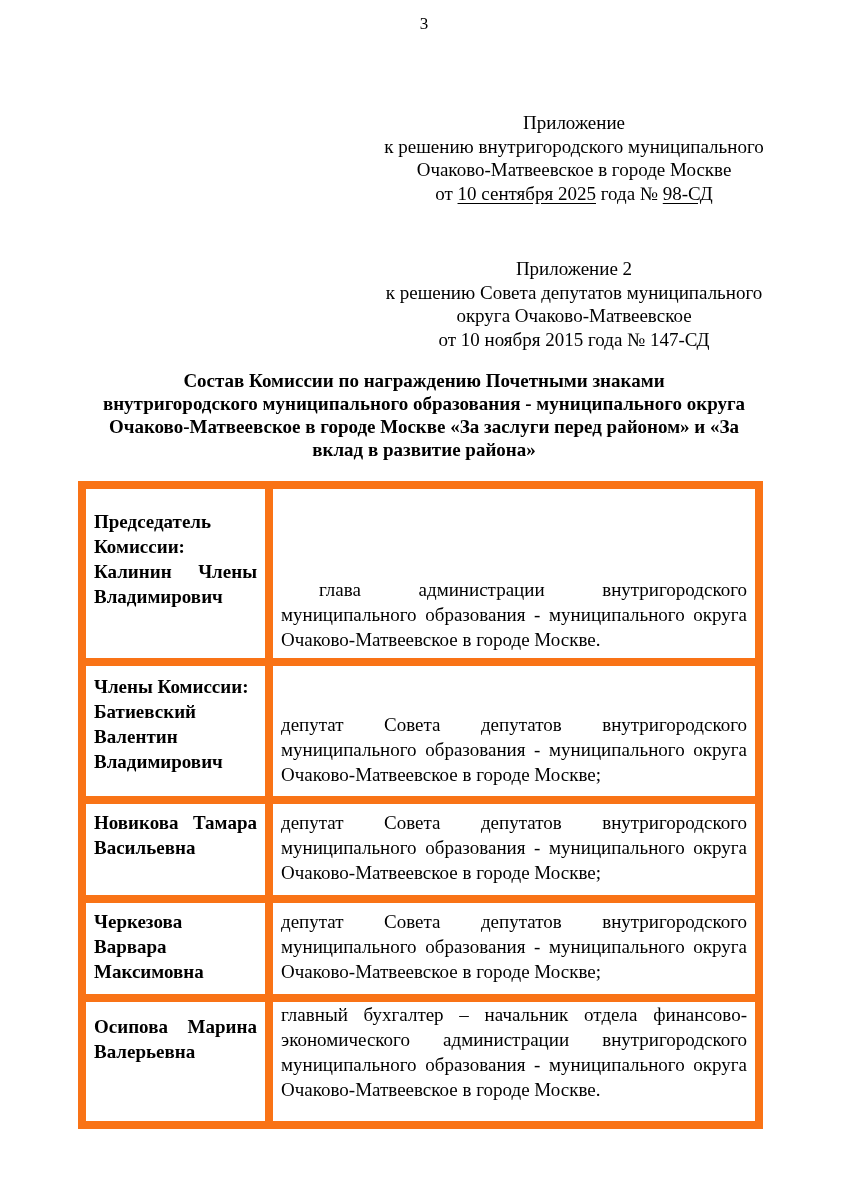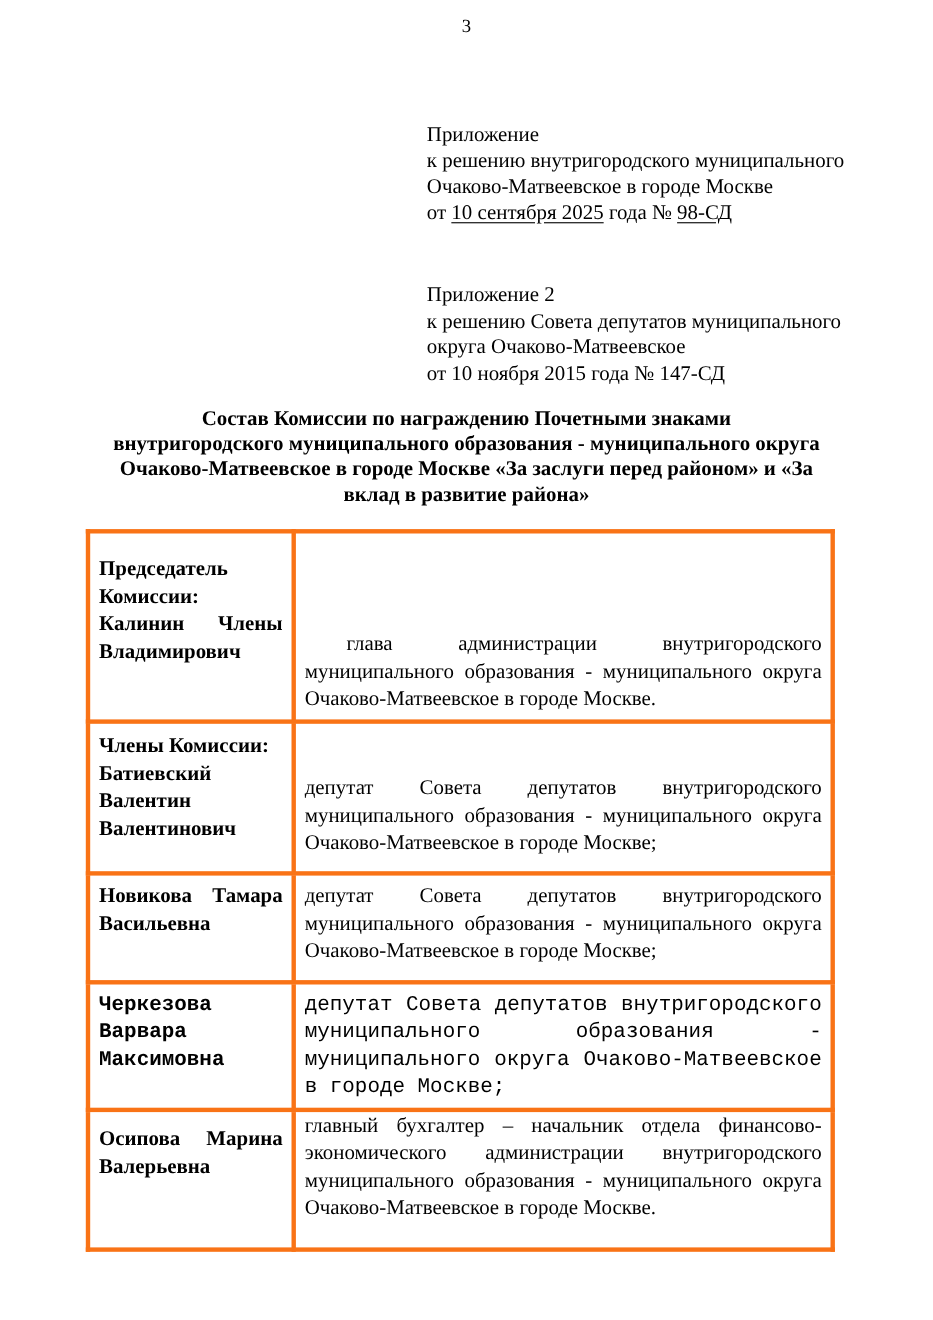--- a/index.html
+++ b/index.html
@@ -20,23 +20,24 @@
   .page-number {
     position: absolute;
     top: 14px;
     left: 0;
     width: 848px;
     text-align: center;
     font-size: 17px;
   }
   .annex {
     position: absolute;
-    left: 388px;
+    left: 364px;
     width: 420px;
     line-height: 23.5px;
+    text-align: center;
   }
   .annex-1 { top: 111px; }
   .annex-2 { top: 257px; }
   .annex-line { white-space: nowrap; }
   .u { text-decoration: underline; text-underline-offset: 3px; }
   .doc-title {
     position: absolute;
     top: 369px;
     left: 80px;
     width: 688px;
@@ -47,38 +48,38 @@
   .title-line { white-space: nowrap; font-family: Liberation Serif, serif; }
   table.commission {
     position: absolute;
     top: 481px;
     left: 78px;
     width: 677px;
     border-collapse: collapse;
     table-layout: fixed;
   }
   table.commission td {
-    border: 4px solid #f97316;
+    border: 8px solid #f97316;
     vertical-align: top;
     padding: 6px 8px;
     line-height: 25px;
   }
   col.c-left  { width: 187px; }
   col.c-right { width: 490px; }
   td.left-cell { font-weight: bold; }
   td.left-cell p, td.right-cell p {
     margin: 0;
     text-align: justify;
   }
   p.role-label { margin-bottom: 10px; }
   p.desc-indent { text-indent: 38px; }
   tr.row-1 { height: 171px; }
   tr.row-2 { height: 138px; }
   tr.row-3 { height: 99px; }
-  tr.row-4 { height: 99px; font-family: Liberation Mono, monospace; }
+  tr.row-4 { height: 99px; }
   tr.row-5 { height: 127px; }
   tr.row-1 td.left-cell  { padding-top: 20px; }
   tr.row-1 td.right-cell { padding-top: 88px; }
   tr.row-2 td.left-cell  { padding-top: 8px; }
   tr.row-2 td.right-cell { padding-top: 46px; }
   tr.row-5 td.left-cell  { padding-top: 12px; }
   tr.row-5 td.right-cell { padding-top: 0; }
 </style>
 </head>
 <body>
@@ -119,21 +120,21 @@
           <p class="role-label">Председатель Комиссии:</p>
           <p class="member-name">Калинин Члены Владимирович</p>
         </td>
         <td class="right-cell">
           <p class="desc-indent">глава администрации внутригородского муниципального образования - муниципального округа Очаково-Матвеевское в городе Москве.</p>
         </td>
       </tr>
       <tr class="row-2">
         <td class="left-cell">
           <p class="role-label">Члены Комиссии:</p>
-          <p class="member-name">Батиевский Валентин Валентинович</p>
+          <p class="member-name">Батиевский Валентин Владимирович</p>
         </td>
         <td class="right-cell">
           <p>депутат Совета депутатов внутригородского муниципального образования - муниципального округа Очаково-Матвеевское в городе Москве;</p>
         </td>
       </tr>
       <tr class="row-3">
         <td class="left-cell">
           <p class="member-name">Новикова Тамара Васильевна</p>
         </td>
         <td class="right-cell">

